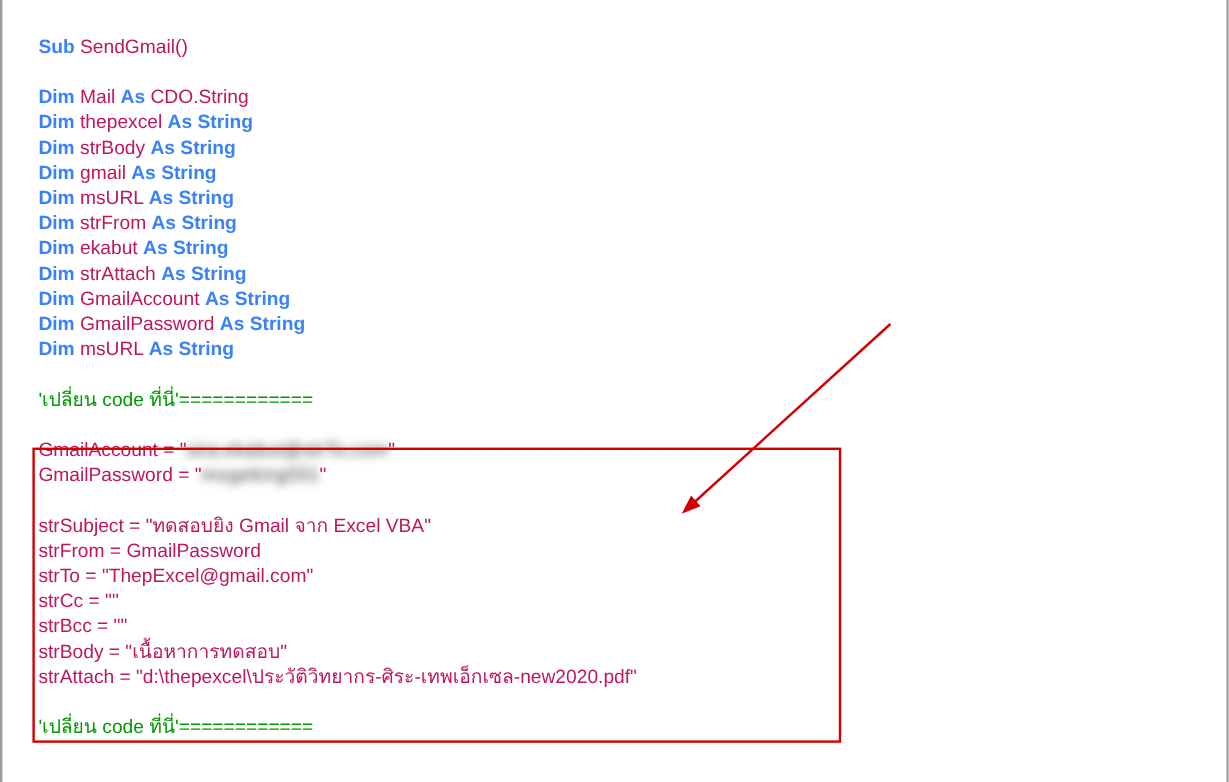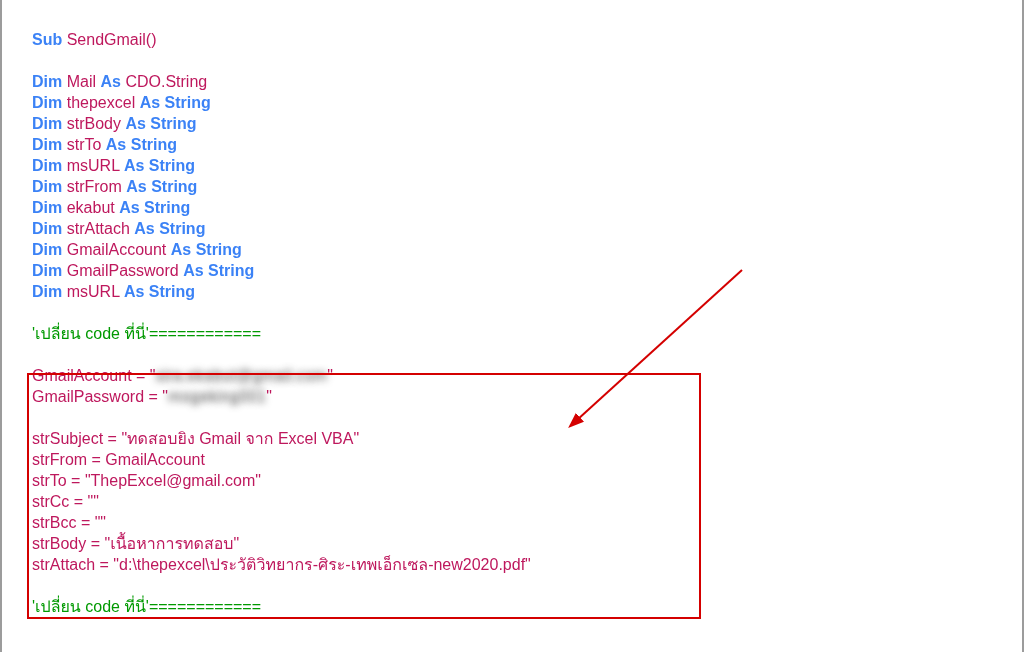--- a/index.html
+++ b/index.html
@@ -55,36 +55,36 @@
 <body>
 
 <div class="editor">
 
   <div class="code">
 <span class="kw">Sub</span> <span class="ident">SendGmail()</span>
 
 <span class="kw">Dim</span> <span class="ident">Mail</span> <span class="kw">As</span> <span class="ident">CDO.String</span>
 <span class="kw">Dim</span> <span class="ident">thepexcel</span> <span class="kw">As</span> <span class="kw">String</span>
 <span class="kw">Dim</span> <span class="ident">strBody</span> <span class="kw">As</span> <span class="kw">String</span>
-<span class="kw">Dim</span> <span class="ident">strTo</span> <span class="kw">As</span> <span class="kw">String</span>
+<span class="kw">Dim</span> <span class="ident">gmail</span> <span class="kw">As</span> <span class="kw">String</span>
 <span class="kw">Dim</span> <span class="ident">msURL</span> <span class="kw">As</span> <span class="kw">String</span>
 <span class="kw">Dim</span> <span class="ident">strFrom</span> <span class="kw">As</span> <span class="kw">String</span>
 <span class="kw">Dim</span> <span class="ident">ekabut</span> <span class="kw">As</span> <span class="kw">String</span>
 <span class="kw">Dim</span> <span class="ident">strAttach</span> <span class="kw">As</span> <span class="kw">String</span>
 <span class="kw">Dim</span> <span class="ident">GmailAccount</span> <span class="kw">As</span> <span class="kw">String</span>
 <span class="kw">Dim</span> <span class="ident">GmailPassword</span> <span class="kw">As</span> <span class="kw">String</span>
 <span class="kw">Dim</span> <span class="ident">msURL</span> <span class="kw">As</span> <span class="kw">String</span>
 
 <span class="comment">'เปลี่ยน code ที่นี่'============</span>
 
-<span class="ident">GmailAccount = "</span><span class="blur">sira.ekabut@gmail.com</span><span class="ident">"</span>
+<span class="ident">GmailAccount = "</span><span class="blur">sira.ekabut@strTo.com</span><span class="ident">"</span>
 <span class="ident">GmailPassword = "</span><span class="blur">mogeking001</span><span class="ident">"</span>
 
 <span class="ident">strSubject = "ทดสอบยิง Gmail จาก Excel VBA"</span>
-<span class="ident">strFrom = GmailAccount</span>
+<span class="ident">strFrom = GmailPassword</span>
 <span class="ident">strTo = "ThepExcel@gmail.com"</span>
 <span class="ident">strCc = ""</span>
 <span class="ident">strBcc = ""</span>
 <span class="ident">strBody = "เนื้อหาการทดสอบ"</span>
 <span class="ident">strAttach = "d:\thepexcel\ประวัติวิทยากร-ศิระ-เทพเอ็กเซล-new2020.pdf"</span>
 
 <span class="comment">'เปลี่ยน code ที่นี่'============</span>
 </div>
 
   <div class="highlight-box"></div>

